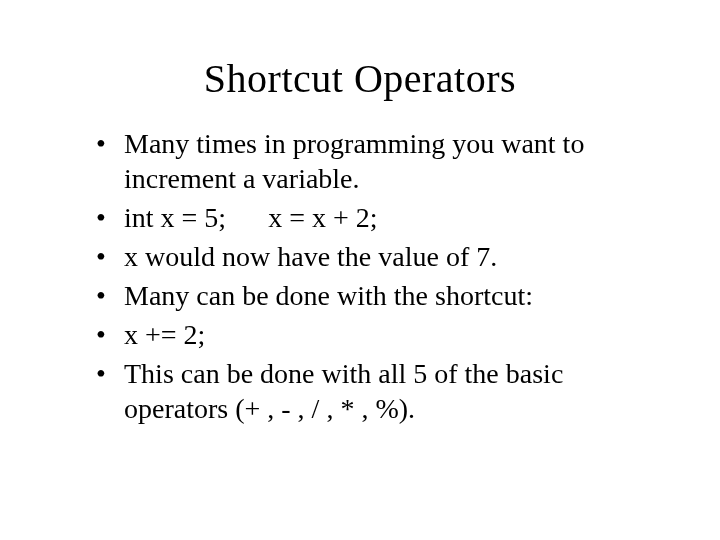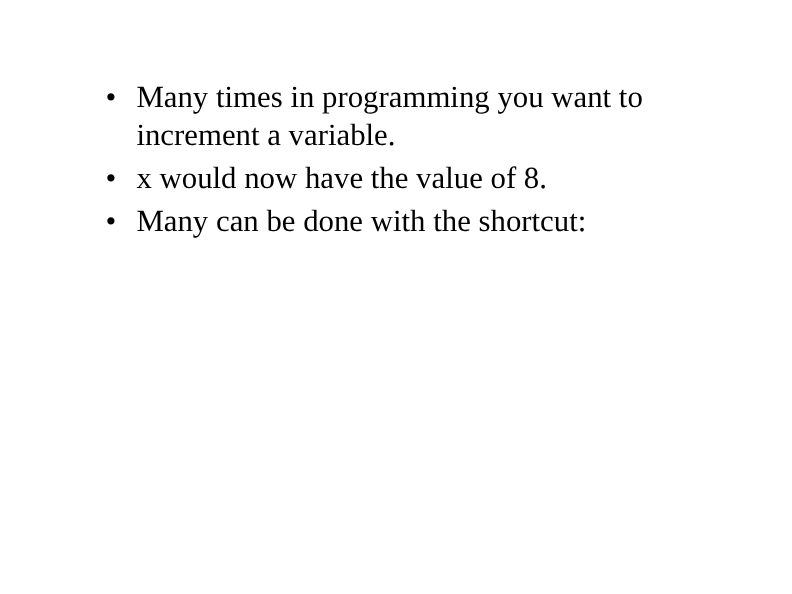--- a/index.html
+++ b/index.html
@@ -42,18 +42,22 @@
     left: 0;
     top: 0;
     font-size: 28px;
     line-height: 1.25;
   }
 </style>
 </head>
 <body>
 
 <div class="slide">
+  <h1 class="title">Shortcut Operators</h1>
   <ul class="bullets">
     <li>Many times in programming you want to increment a variable.</li>
-    <li>x would now have the value of 8.</li>
+    <li>int x = 5;&nbsp;&nbsp;&nbsp;&nbsp;&nbsp;&nbsp;x = x + 2;</li>
+    <li>x would now have the value of 7.</li>
     <li>Many can be done with the shortcut:</li>
+    <li>x += 2;</li>
+    <li>This can be done with all 5 of the basic operators (+ , - , / , * , %).</li>
   </ul>
 </div>
 
 </body></html>

